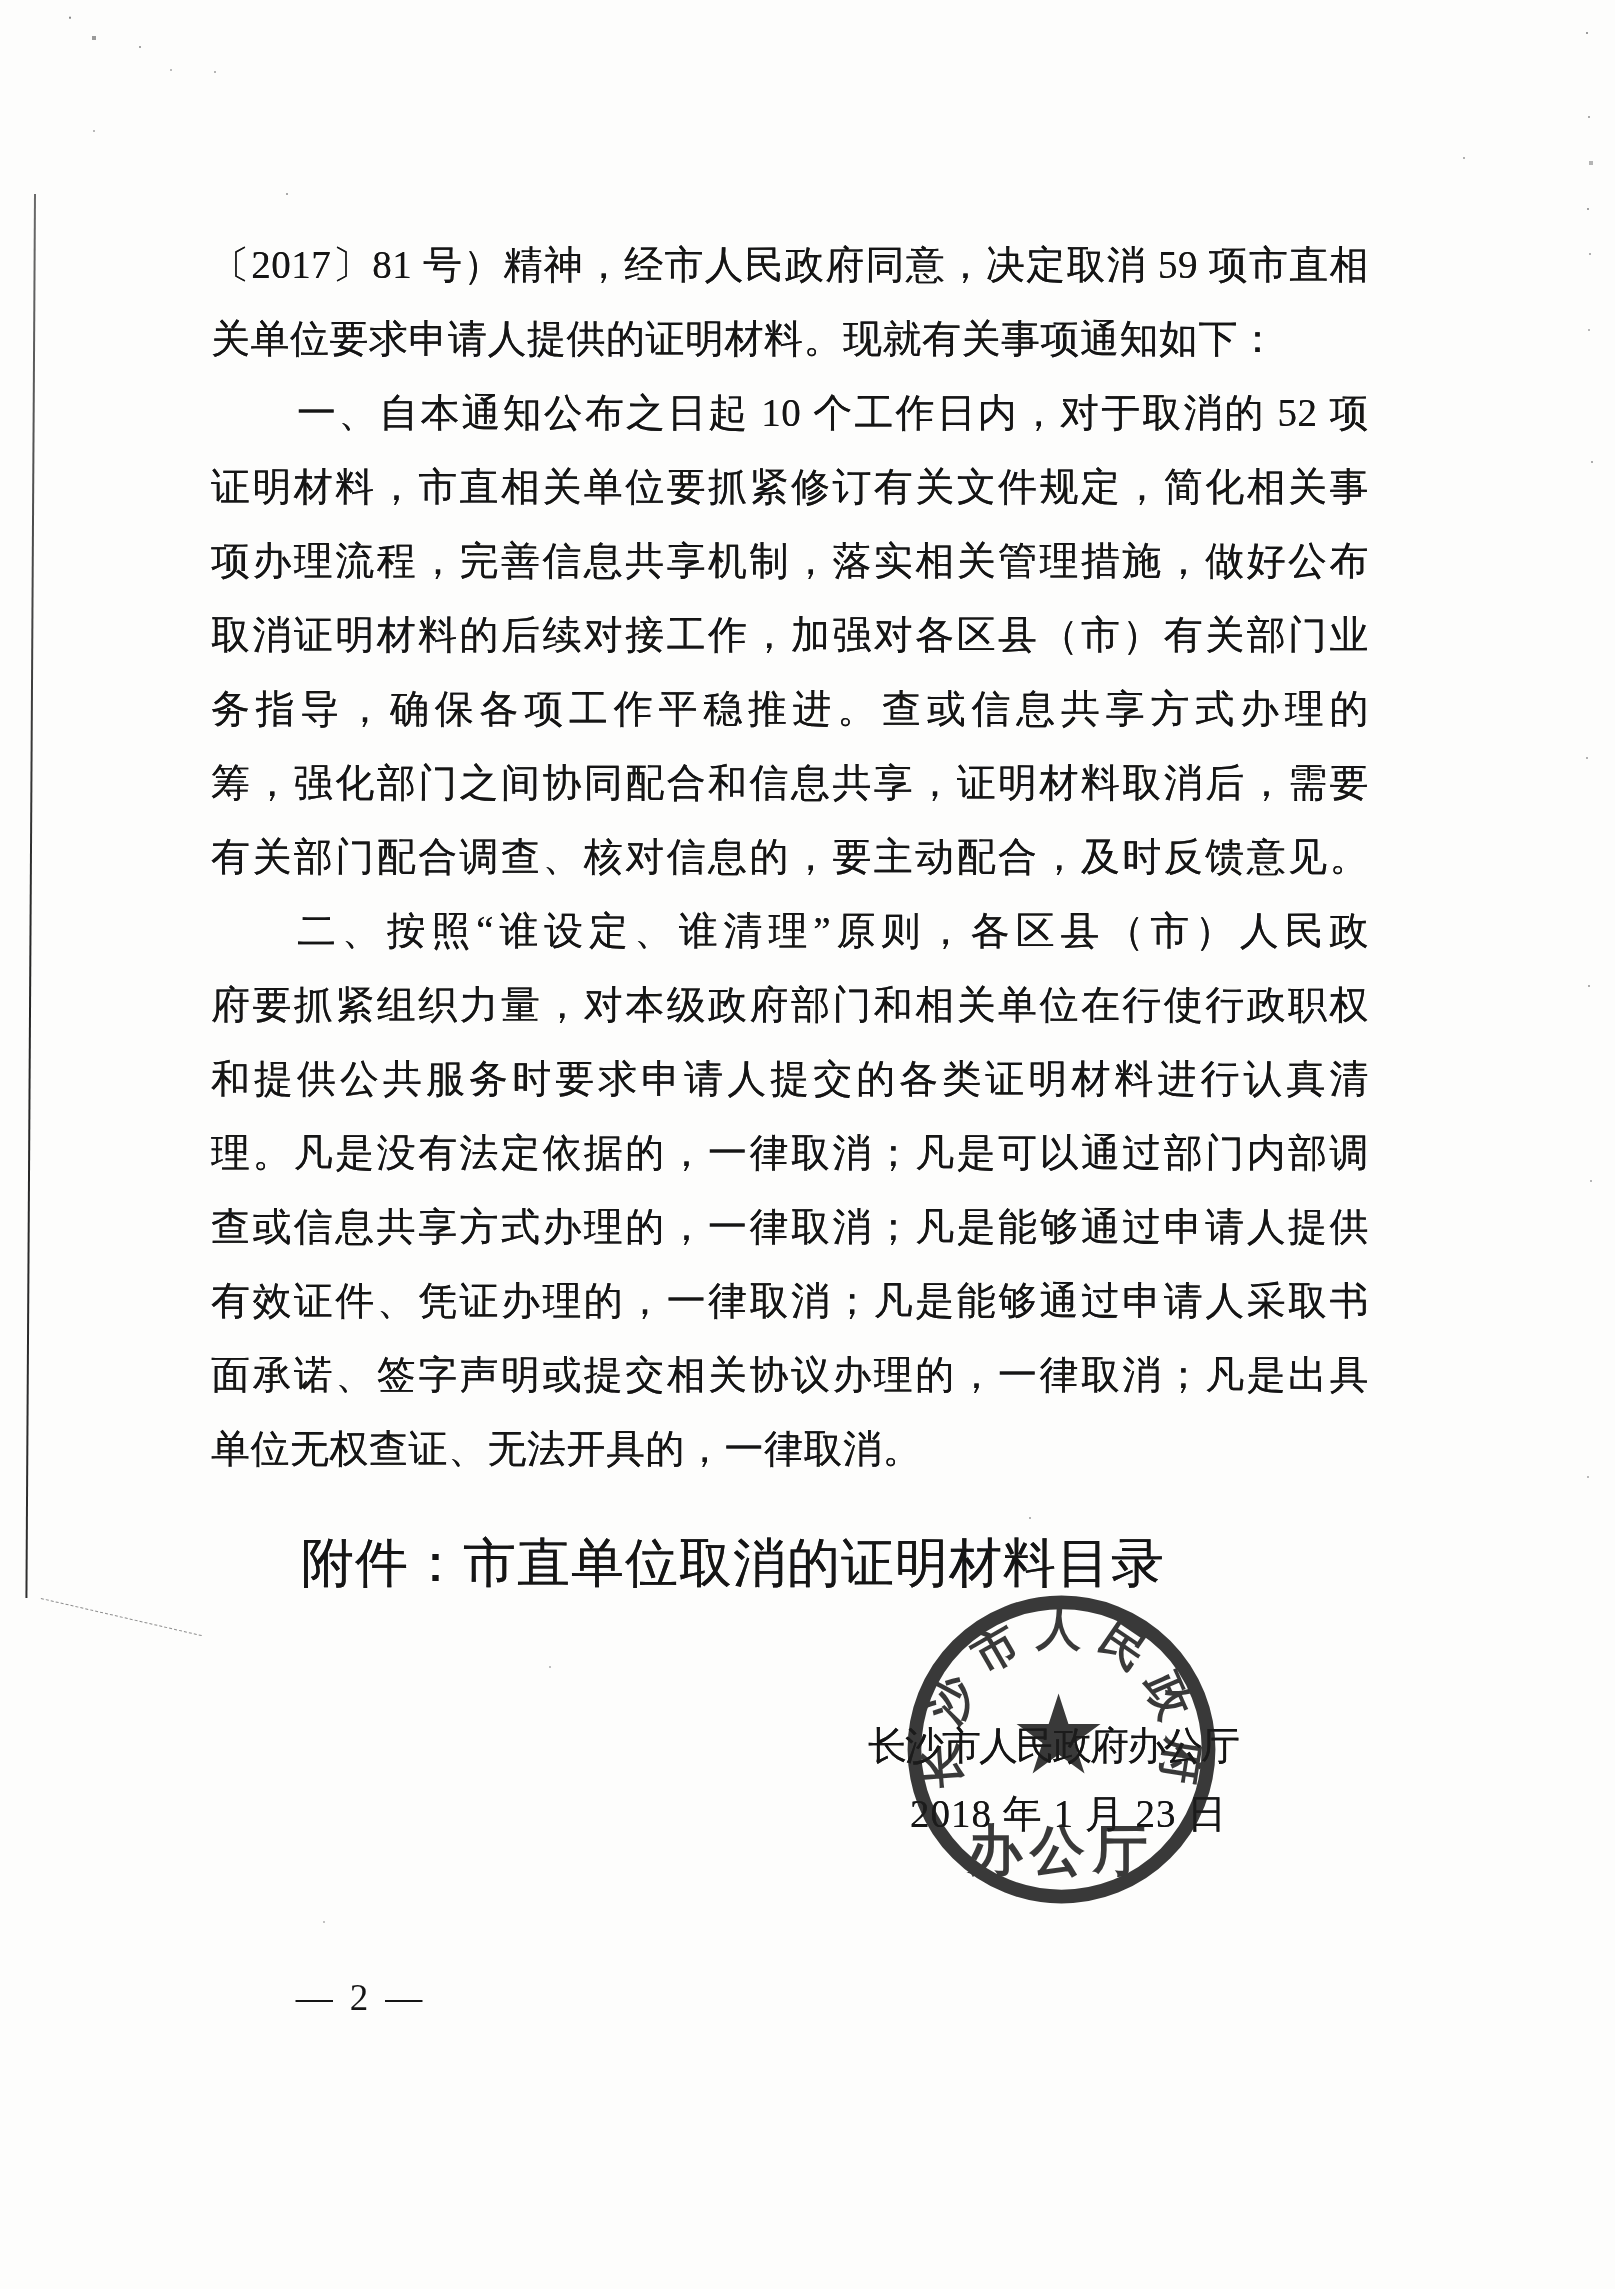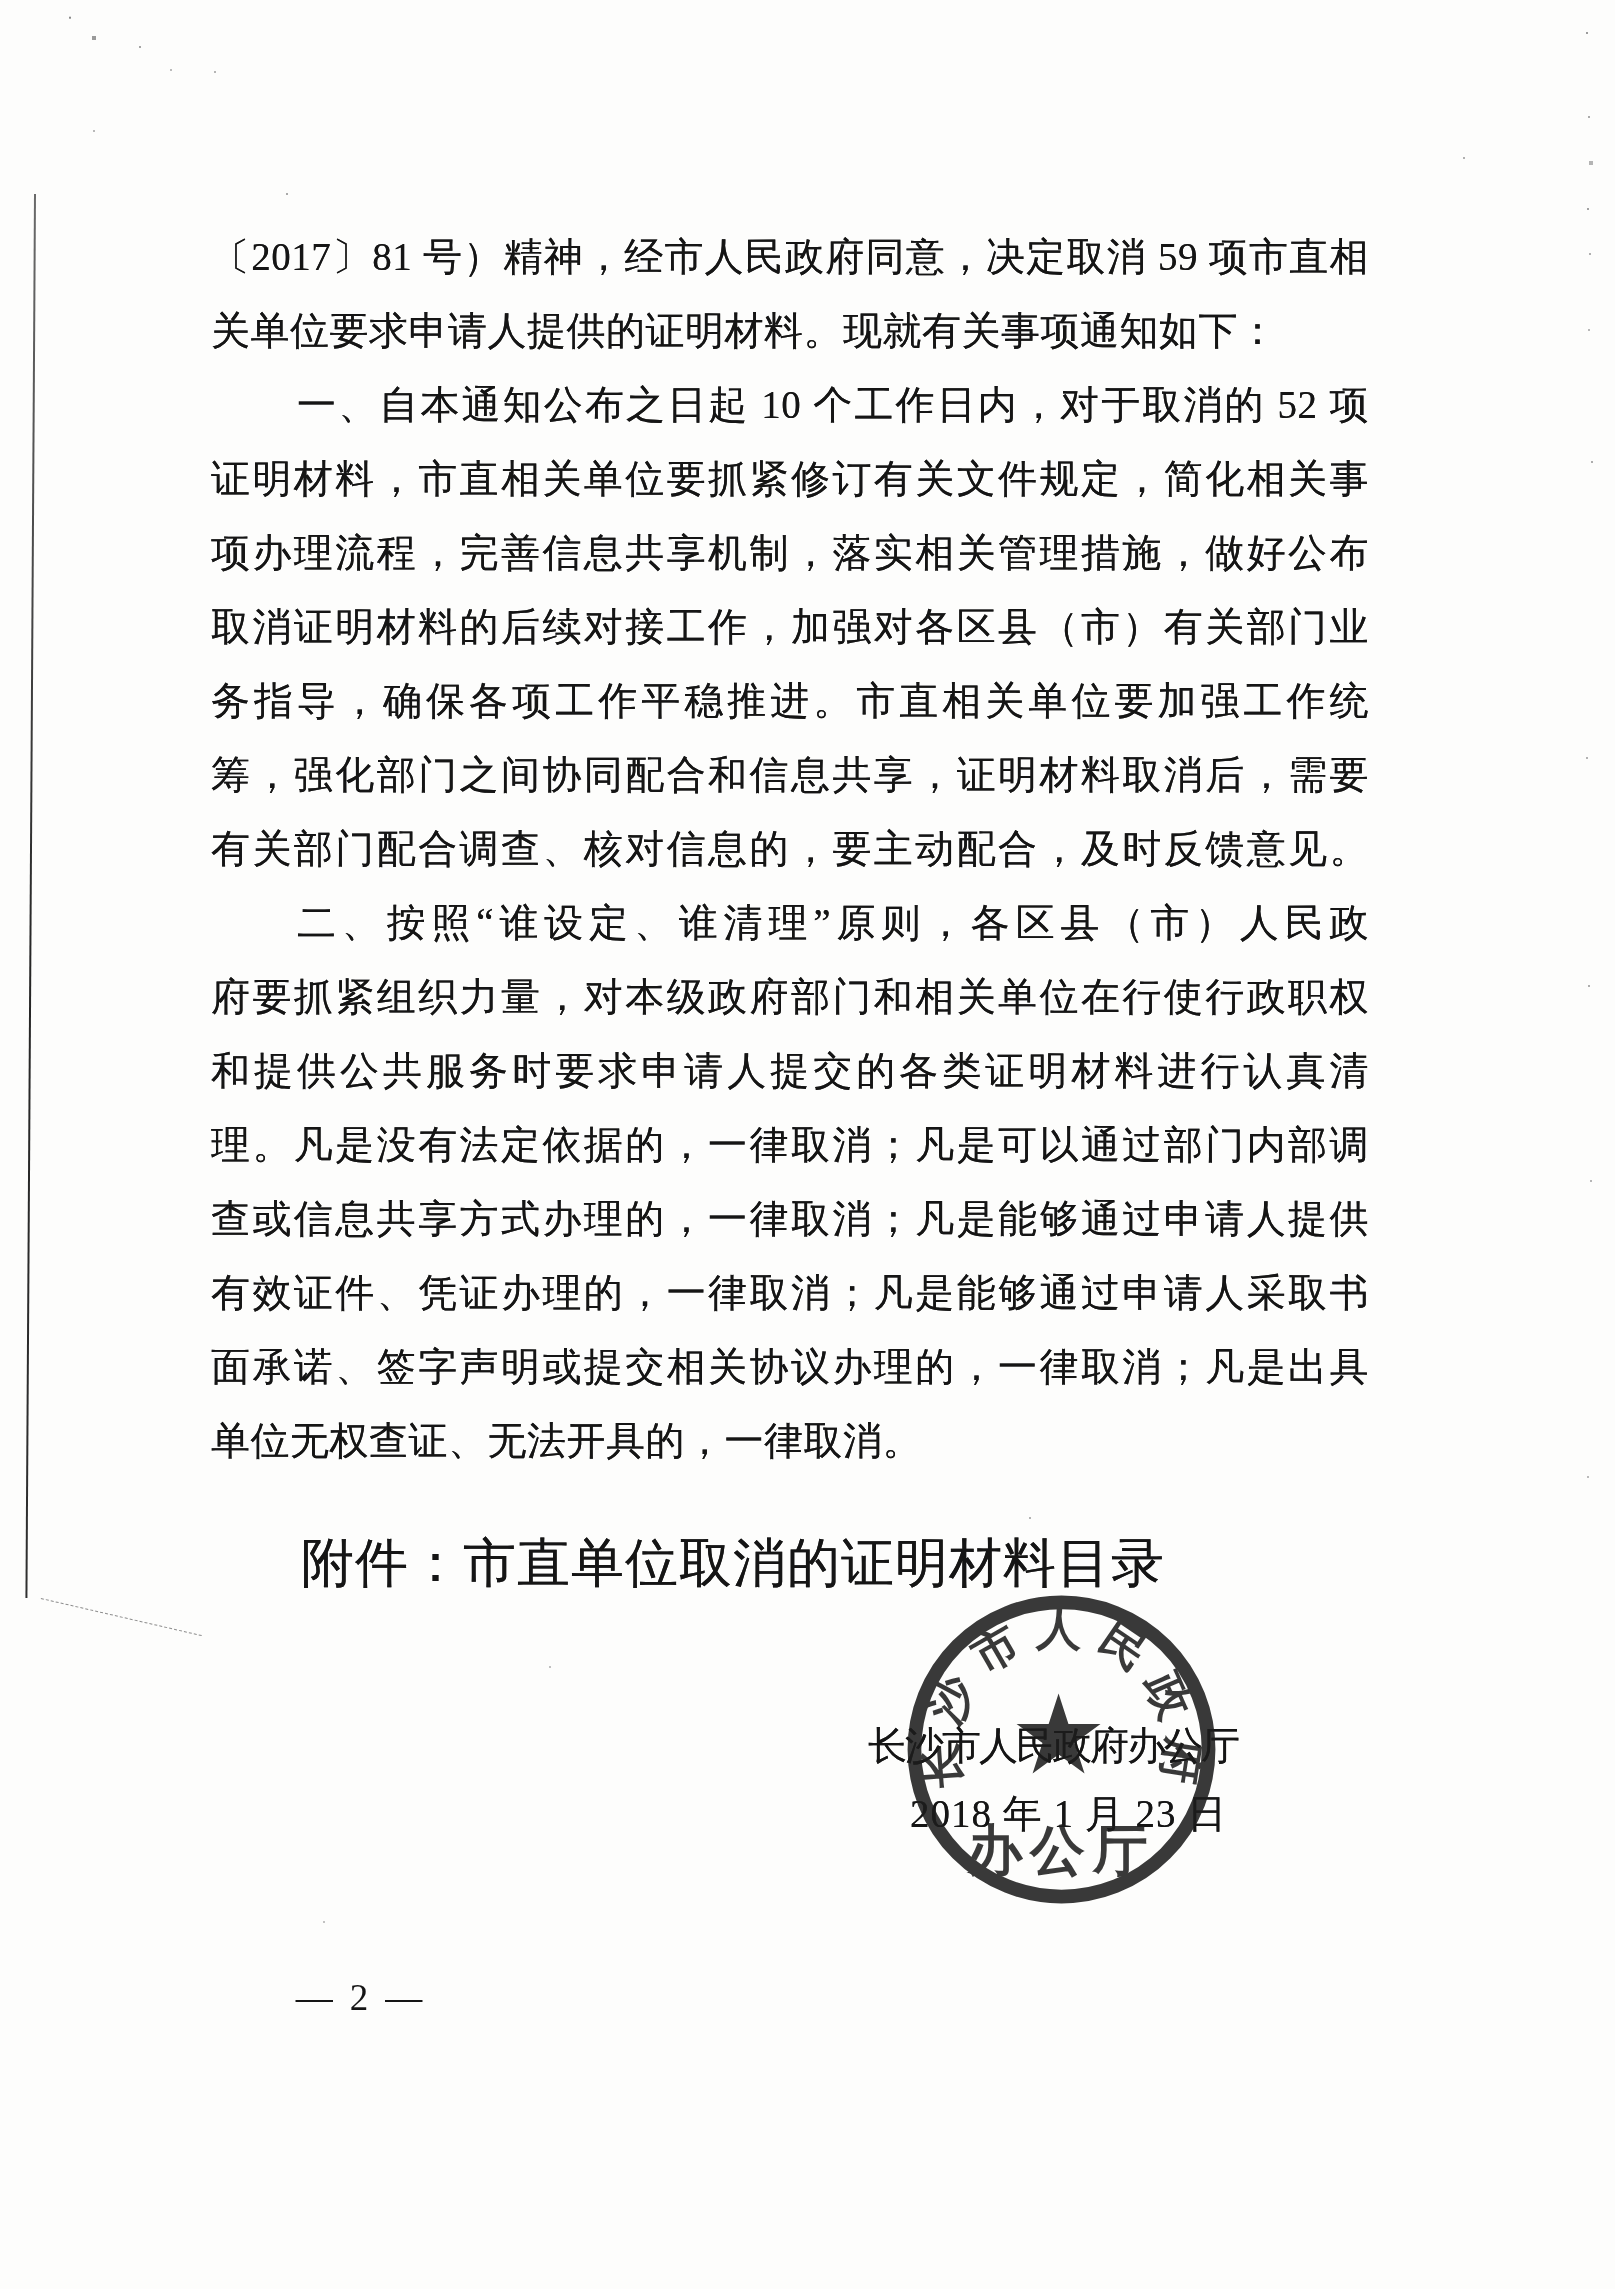--- a/index.html
+++ b/index.html
@@ -6,21 +6,21 @@
   .page{
     position:relative;
     width:1615px;height:2290px;
     background:#fdfdfc;
     overflow:hidden;
     font-family:"Liberation Serif","DejaVu Serif",serif;
     color:#151515;
   }
   
   .textcol{
-    position:absolute;left:211px;top:220px;width:1158px;
+    position:absolute;left:211px;top:228px;width:1158px;
   }
   .bline{
     height:74px;line-height:74px;
     font-size:39px;letter-spacing:0.5px;
     text-align:justify;text-align-last:justify;text-justify:inter-character;
     white-space:normal;overflow:visible;
     text-shadow:0 0 0.6px #333;
   }
   .bline.endp{text-align-last:left;}
   .bline.indent{padding-left:86px;}
@@ -84,21 +84,21 @@
   <div class="edge-diag"></div>
   <div class="noise"></div>
 
   <div class="textcol">
     <div class="bline">〔2017〕81 号）精神，经市人民政府同意，决定取消 59 项市直相</div>
     <div class="bline endp">关单位要求申请人提供的证明材料。现就有关事项通知如下：</div>
     <div class="bline indent">一、自本通知公布之日起 10 个工作日内，对于取消的 52 项</div>
     <div class="bline">证明材料，市直相关单位要抓紧修订有关文件规定，简化相关事</div>
     <div class="bline">项办理流程，完善信息共享机制，落实相关管理措施，做好公布</div>
     <div class="bline">取消证明材料的后续对接工作，加强对各区县（市）有关部门业</div>
-    <div class="bline">务指导，确保各项工作平稳推进。市直相关单位要加强工作统</div>
+    <div class="bline">务指导，确保各项工作平稳推进。查或信息共享方式办理的</div>
     <div class="bline">筹，强化部门之间协同配合和信息共享，证明材料取消后，需要</div>
     <div class="bline">有关部门配合调查、核对信息的，要主动配合，及时反馈意见。</div>
     <div class="bline indent">二、按照“谁设定、谁清理”原则，各区县（市）人民政</div>
     <div class="bline">府要抓紧组织力量，对本级政府部门和相关单位在行使行政职权</div>
     <div class="bline">和提供公共服务时要求申请人提交的各类证明材料进行认真清</div>
     <div class="bline">理。凡是没有法定依据的，一律取消；凡是可以通过部门内部调</div>
     <div class="bline">查或信息共享方式办理的，一律取消；凡是能够通过申请人提供</div>
     <div class="bline">有效证件、凭证办理的，一律取消；凡是能够通过申请人采取书</div>
     <div class="bline">面承诺、签字声明或提交相关协议办理的，一律取消；凡是出具</div>
     <div class="bline endp">单位无权查证、无法开具的，一律取消。</div>

